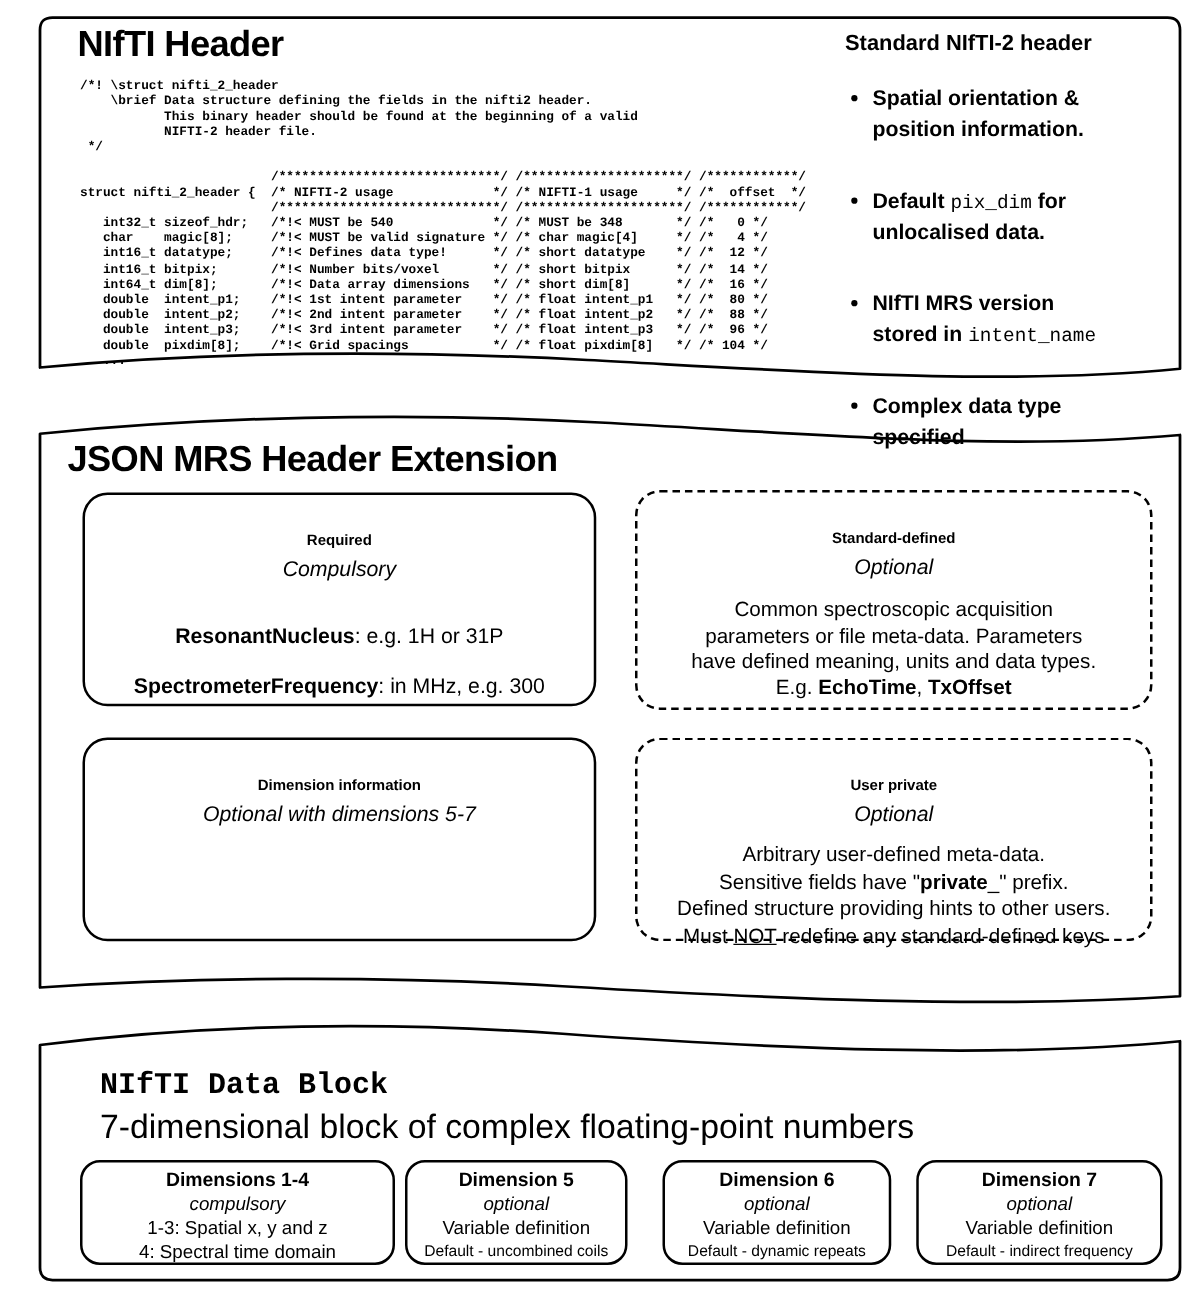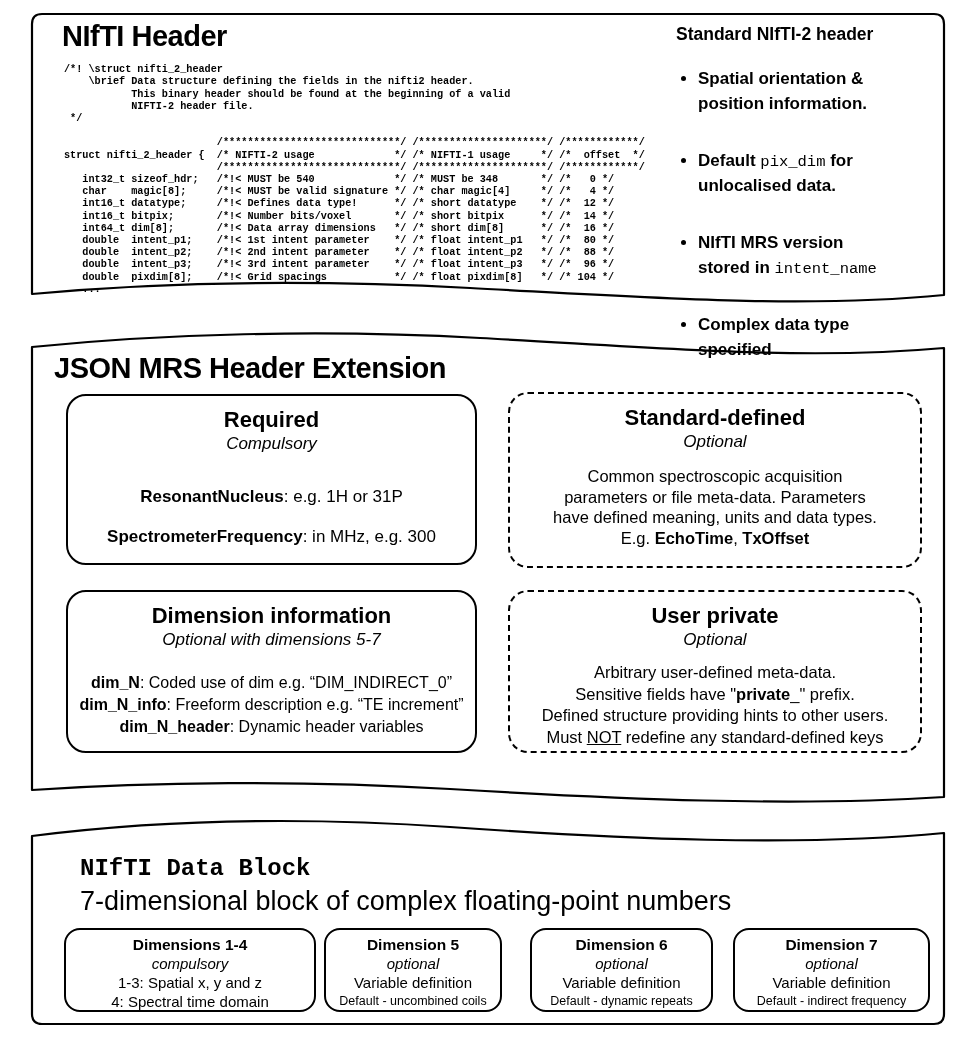--- a/index.html
+++ b/index.html
@@ -11,21 +11,21 @@
   .code{font-family:"Liberation Mono",monospace;font-size:10.2px;line-height:12.2px;
         white-space:pre;font-weight:bold;}
   .panel{left:676px;top:24px;width:250px;}
   .panel-title{font-size:17.5px;font-weight:bold;}
   .bullets{list-style:disc outside;margin:22px 0 0 0;padding-left:22px;display:flex;
            flex-direction:column;gap:32px;font-size:17px;font-weight:bold;line-height:24px;}
   .bullets .mono{font-family:"Liberation Mono",monospace;font-weight:normal;font-size:15.5px;text-align:center;}
   .box{position:absolute;z-index:1;border:2.5px solid #000;border-radius:20px;
        text-align:center;background:#fff;box-sizing:border-box;}
   .box.dashed{border-style:dashed;}
-  .box-title{font-size:22px;font-weight:bold;margin-top:12px;line-height:24px;}
+  .box-title{font-size:12px;font-weight:bold;margin-top:24px;line-height:24px;}
   .box-sub{font-size:17px;font-style:italic;line-height:24px;}
   .req-items{margin-top:30px;font-size:17px;}
   .req-item{line-height:21px;margin-bottom:19px;margin-top:16px;}
   .std-body{margin-top:12px;font-size:16.5px;line-height:20.5px;}
   .prv-body{margin-top:10px;font-size:16.5px;line-height:21.5px;}
   .dim-items{margin-top:20px;font-size:16px;line-height:22px;}
   .u{text-decoration:underline;}
   .ds-title{font-weight:bold;font-size:24px;white-space:nowrap;font-family:Liberation Mono, monospace;}
   .ds-sub{font-size:27px;white-space:nowrap;}
   .dbox{position:absolute;z-index:1;top:928px;height:84px;border:2.5px solid #000;
@@ -109,25 +109,20 @@
       <div>Common spectroscopic acquisition</div>
       <div>parameters or file meta-data. Parameters</div>
       <div>have defined meaning, units and data types.</div>
       <div><span>E.g. </span><b>EchoTime</b><span>, </span><b>TxOffset</b></div>
     </div>
   </div>
 
   <div class="box" style="left:66px;top:590px;width:411px;height:163px;">
     <div class="box-title">Dimension information</div>
     <div class="box-sub">Optional with dimensions 5-7</div>
-    <div class="dim-items">
-      <div><b>dim_N</b><span>: Coded use of dim e.g. “DIM_INDIRECT_0”</span></div>
-      <div><b>dim_N_info</b><span>: Freeform description e.g. “TE increment”</span></div>
-      <div><b>dim_N_header</b><span>: Dynamic header variables</span></div>
-    </div>
   </div>
 
   <div class="box dashed" style="left:508px;top:590px;width:414px;height:163px;">
     <div class="box-title">User private</div>
     <div class="box-sub">Optional</div>
     <div class="prv-body">
       <div>Arbitrary user-defined meta-data.</div>
       <div><span>Sensitive fields have "</span><b>private</b><span>_" prefix.</span></div>
       <div>Defined structure providing hints to other users.</div>
       <div><span>Must </span><span class="u">NOT</span><span> redefine any standard-defined keys</span></div>

